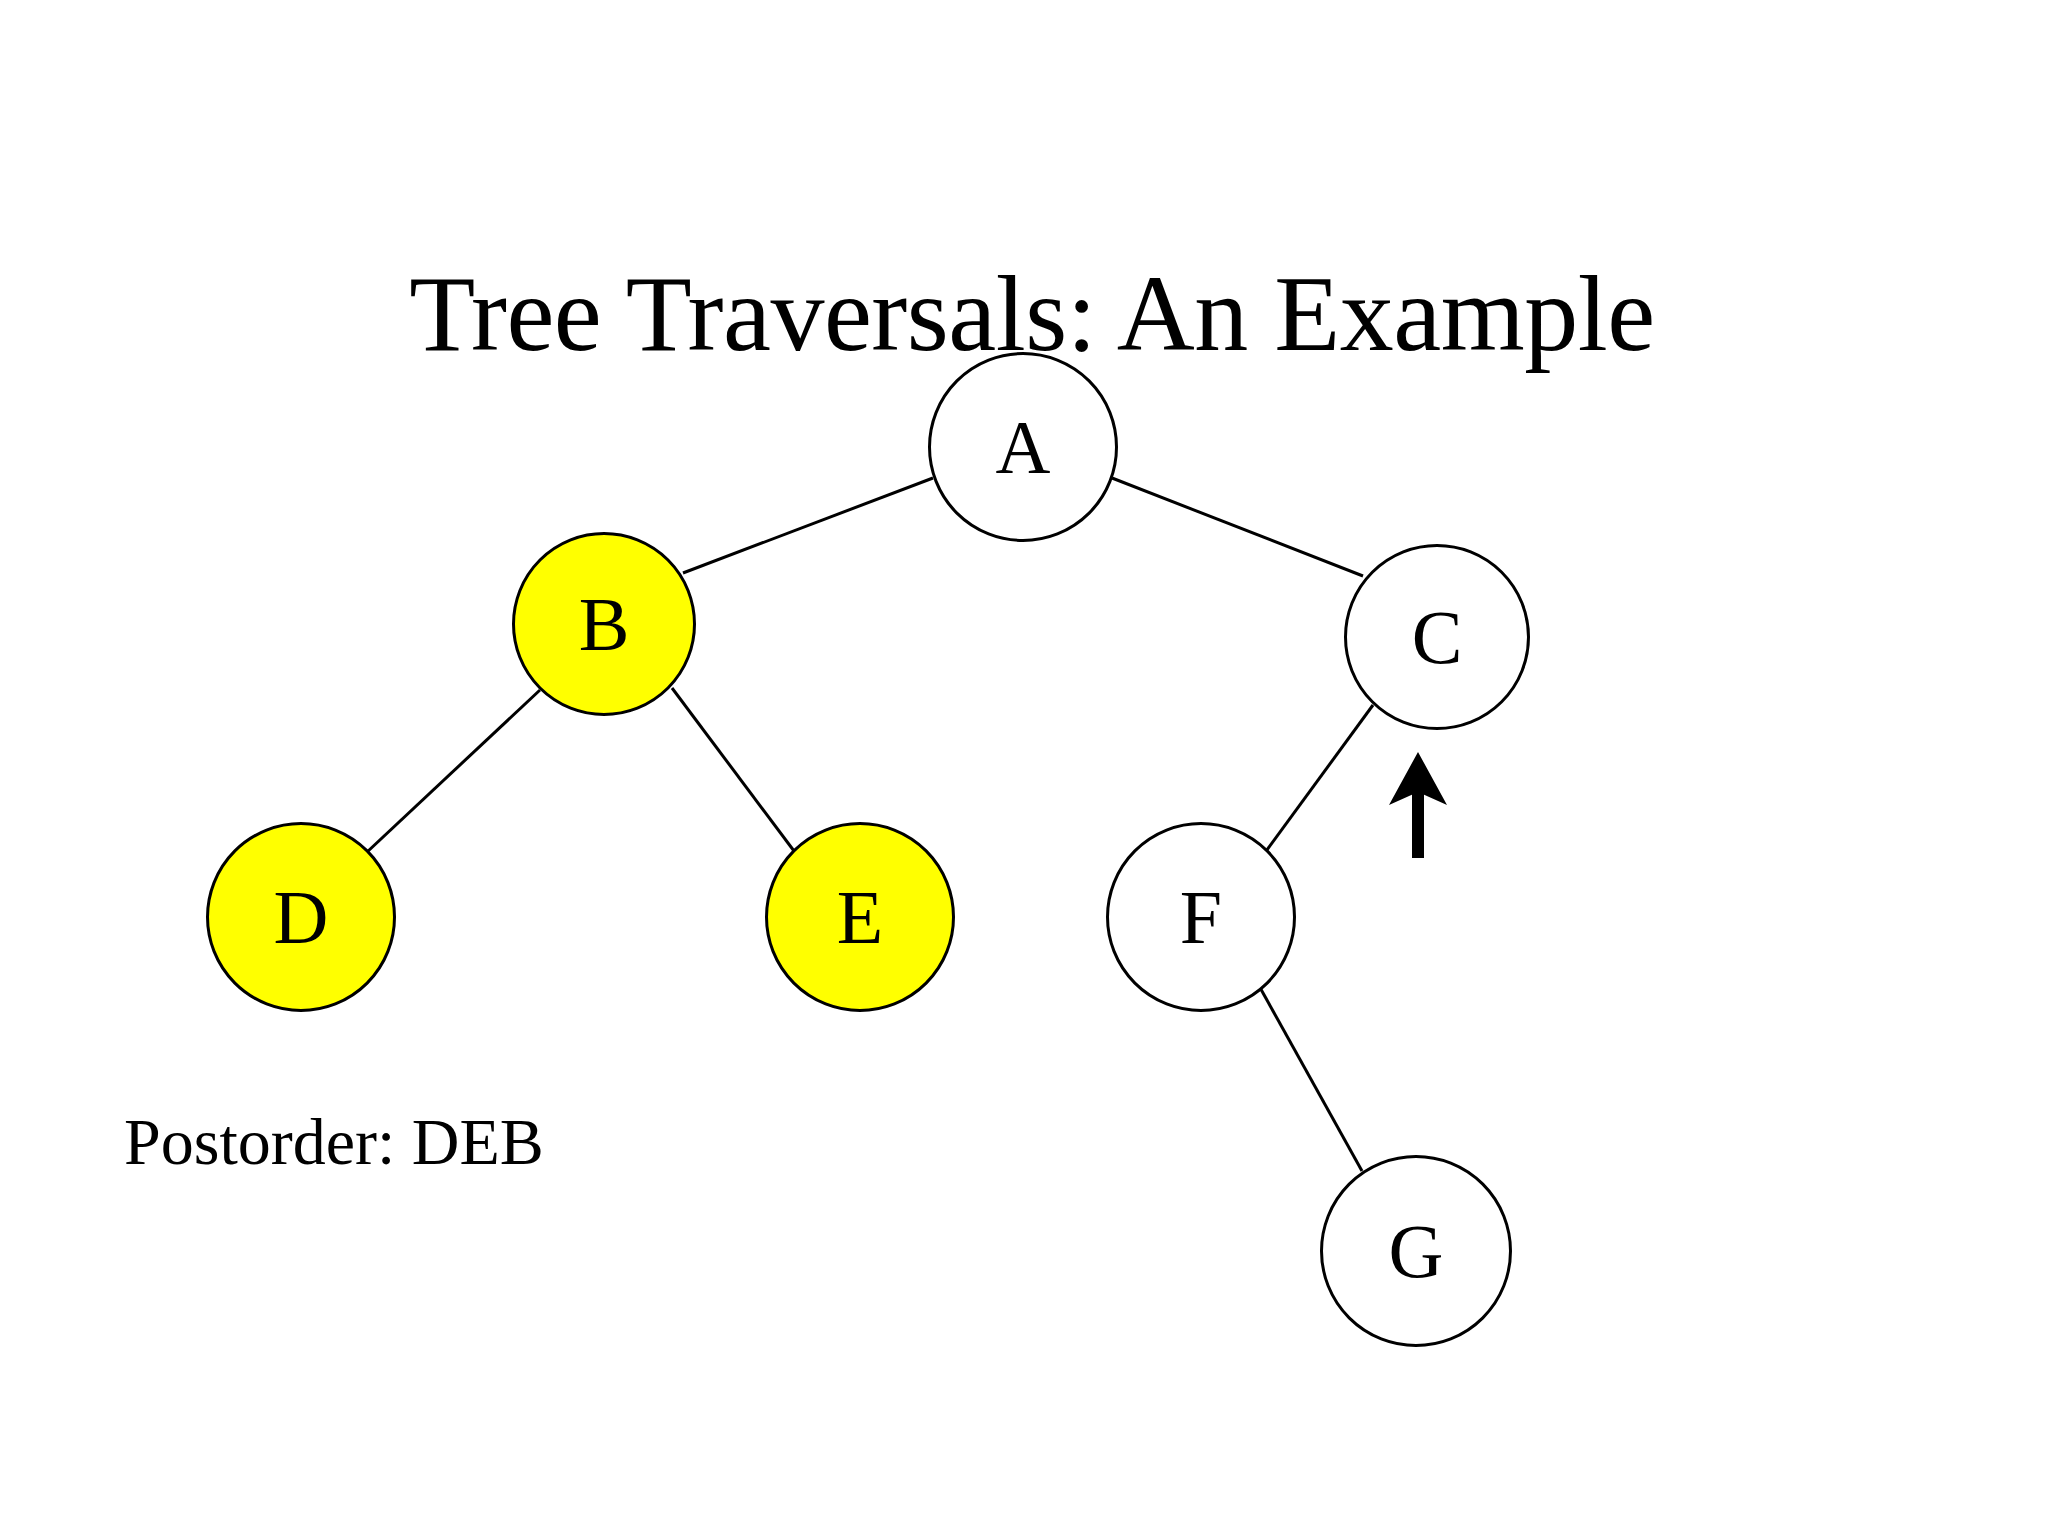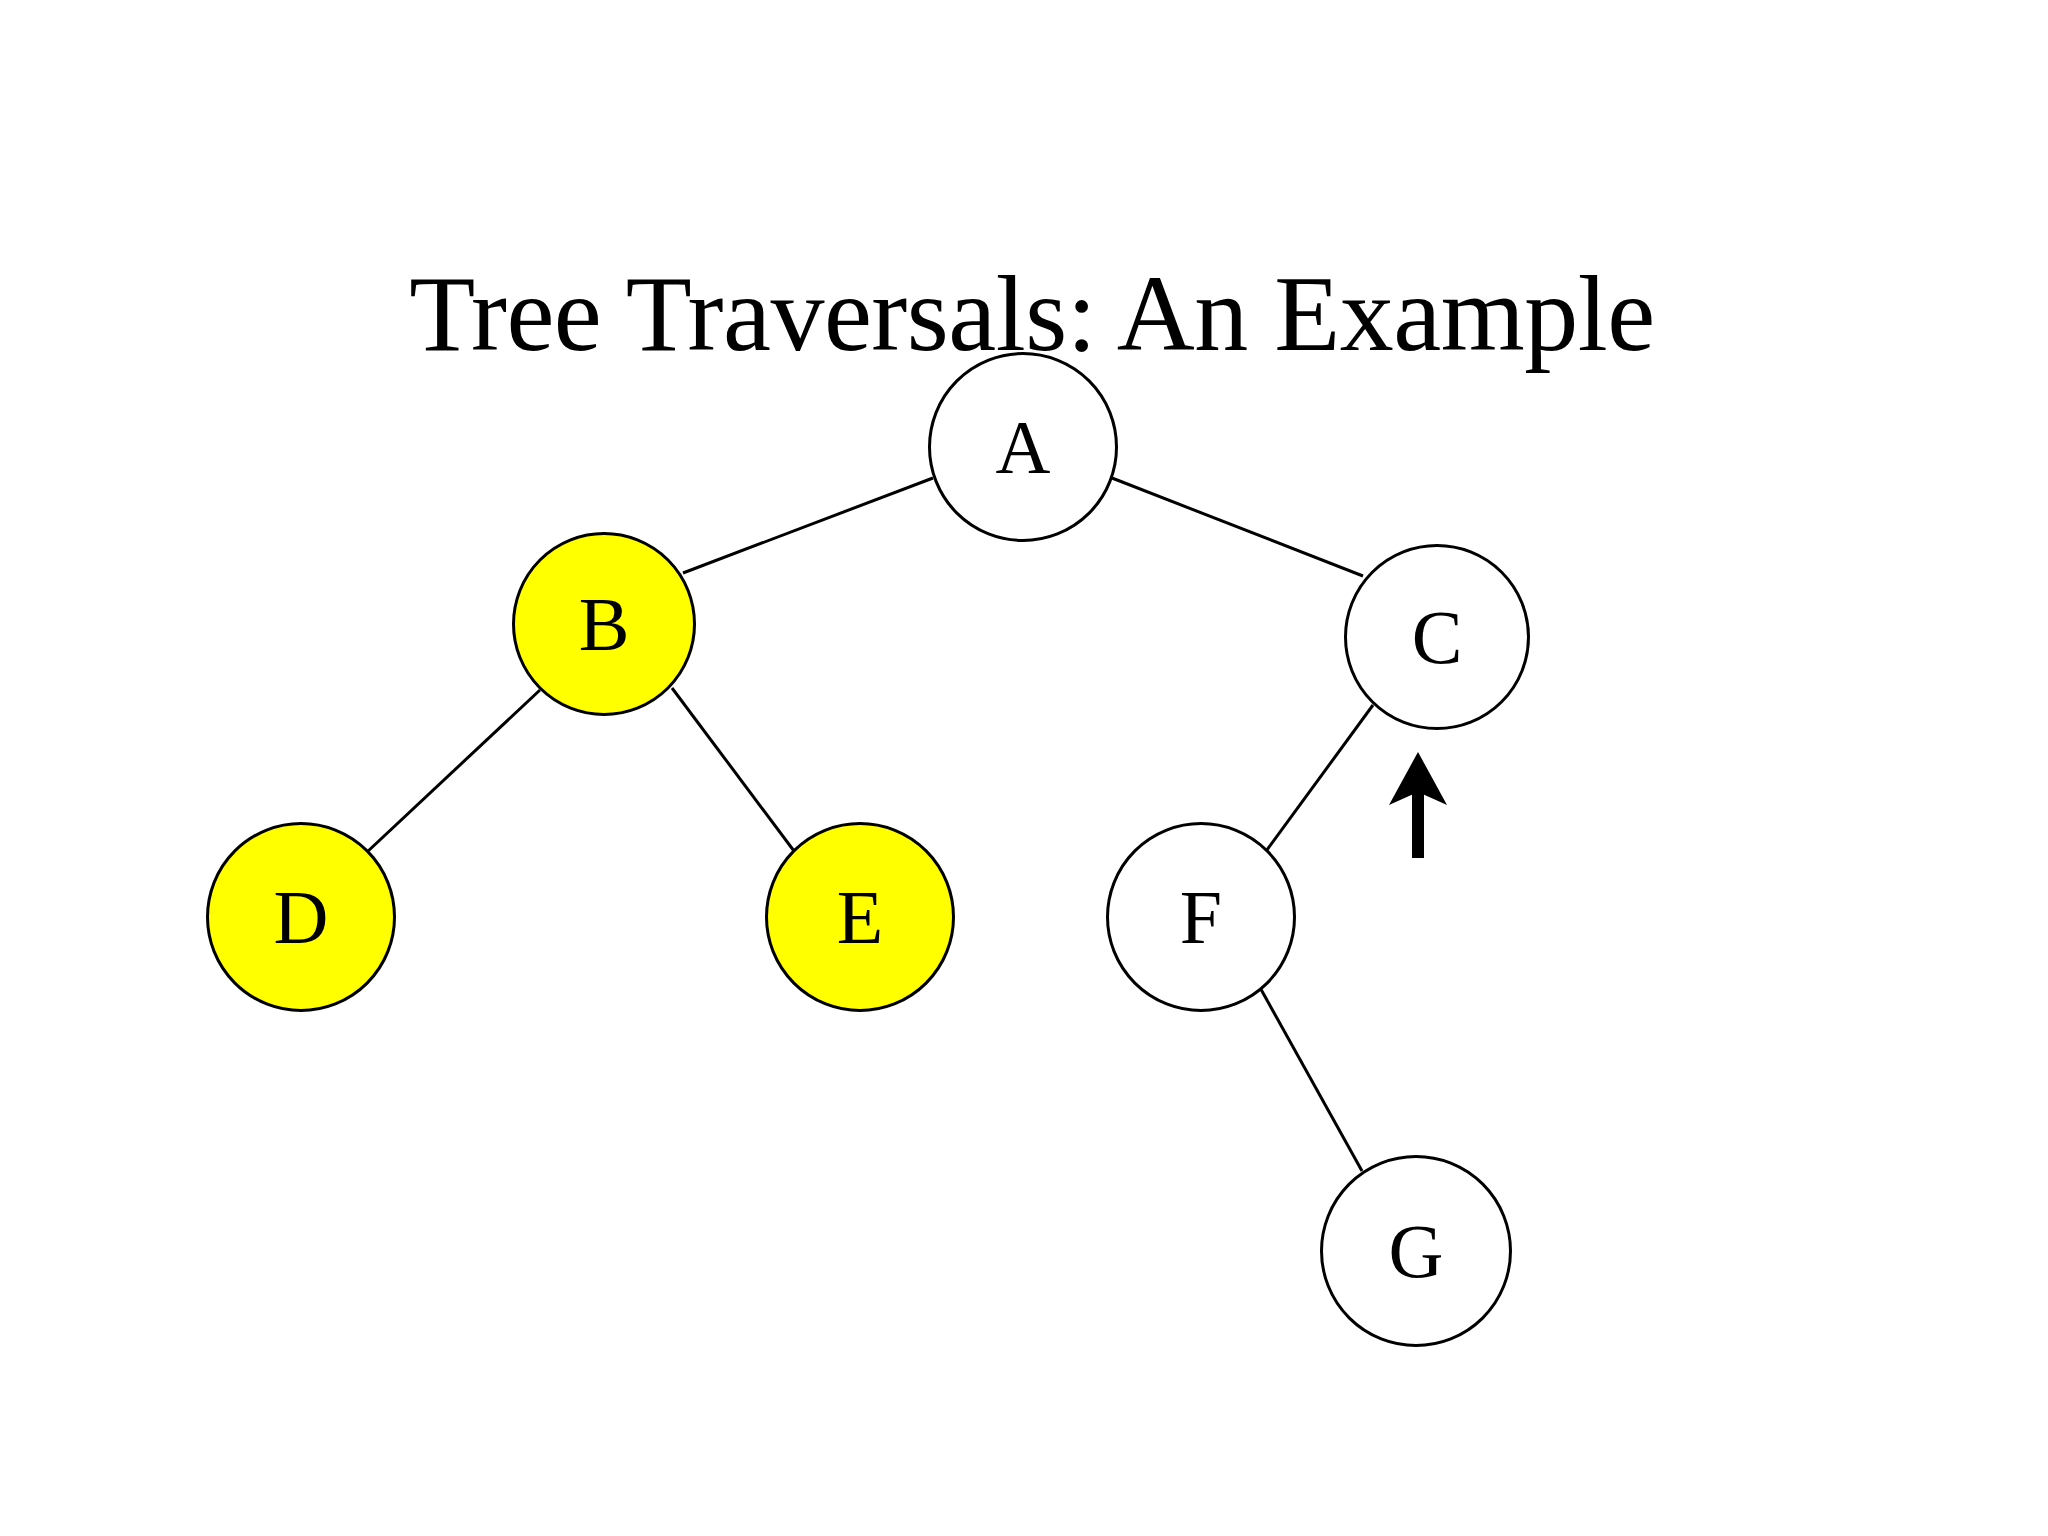--- a/index.html
+++ b/index.html
@@ -116,14 +116,15 @@
   </div>
 
   <div class="tree-node" style="left:1106px; top:822px; width:190px; height:190px;">
     <span class="node-label">F</span>
   </div>
 
   <div class="tree-node" style="left:1320px; top:1155px; width:192px; height:192px;">
     <span class="node-label">G</span>
   </div>
 
+  <div id="traversal-caption">Postorder: DEB</div>
 
 </div>
 
 </body></html>

